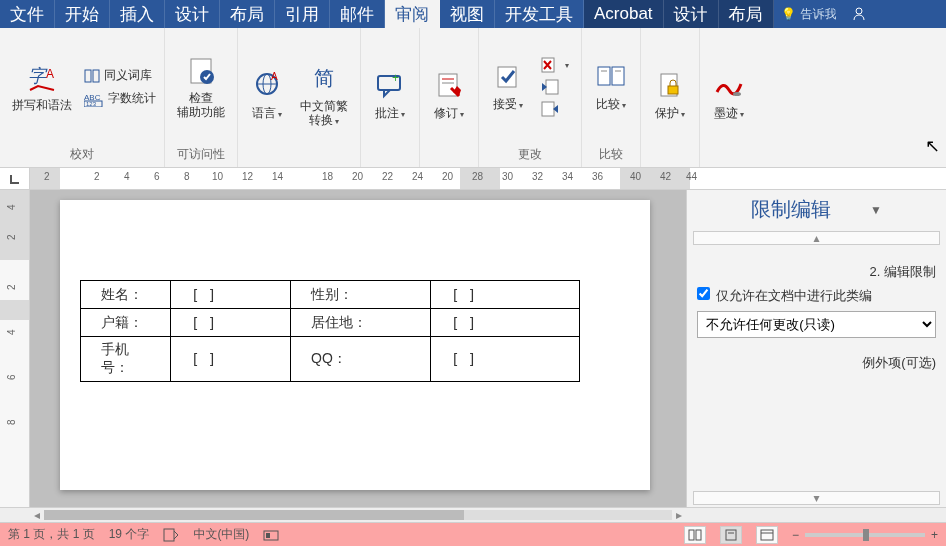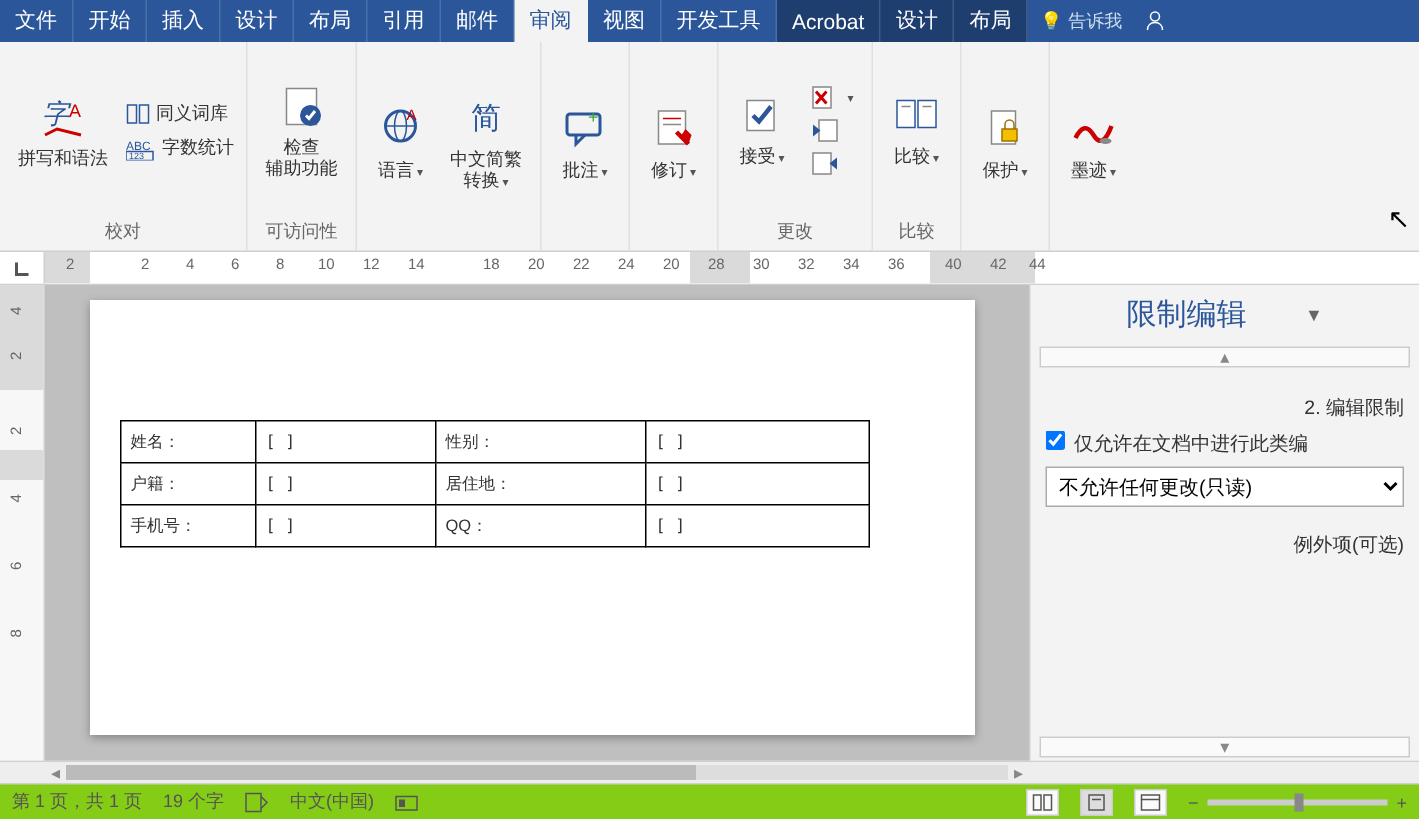--- a/index.html
+++ b/index.html
@@ -1,18 +1,18 @@
 <!DOCTYPE html>
 <html><head>
 <meta charset="utf-8">
 <style>
 *{box-sizing:border-box;margin:0;padding:0;font-family:"Microsoft YaHei","Segoe UI",sans-serif;}
 body{width:946px;height:546px;overflow:hidden;background:#e6e6e6;font-size:12px;color:#333;}
 .titlebar{height:28px;background:#2b579a;display:flex;align-items:stretch;color:#fff;}
-.tab{padding:1px 10px;display:flex;align-items:center;font-size:14px;cursor:pointer;border-right:1px solid rgba(255,255,255,0.15);}
+.tab{padding:1px 10px;display:flex;align-items:center;font-size:17px;cursor:pointer;border-right:1px solid rgba(255,255,255,0.15);}
 .tab.file{background:#2b579a;}
 .tab.active{background:#f3f3f3;color:#2b579a;}
 .tab.acrobat{background:#1e3e70;}
 .tab.ctx{background:#1e3e70;}
 .tellme{display:flex;align-items:center;gap:4px;padding:0 8px;color:#cde;}
 .share{width:28px;display:flex;align-items:center;justify-content:center;}
 .ribbon{height:140px;background:#f3f3f3;border-bottom:1px solid #d0d0d0;display:flex;}
 .group{border-right:1px solid #e0e0e0;display:flex;flex-direction:column;padding:2px 4px;}
 .group-body{flex:1;display:flex;align-items:center;}
 .group-label{text-align:center;font-size:12px;color:#666;padding:2px 0;}
@@ -27,31 +27,31 @@
 .hruler{flex:1;position:relative;background:#fff;font-size:10px;color:#666;overflow:hidden;}
 .hruler .shade{position:absolute;top:0;bottom:0;background:#dadada;}
 .hruler .num{position:absolute;top:3px;}
 .main{display:flex;height:317px;}
 .vruler{width:30px;background:#f7f7f7;border-right:1px solid #d0d0d0;position:relative;font-size:10px;color:#666;}
 .vruler .vnum{position:absolute;left:6px;transform:rotate(-90deg);transform-origin:left top;}
 .vruler .vshade{position:absolute;left:0;right:0;background:#dadada;}
 .docarea{flex:1;background:#bfbfbf;overflow:auto;position:relative;}
 .page{position:absolute;top:10px;left:30px;width:590px;height:290px;background:#fff;box-shadow:0 2px 6px rgba(0,0,0,0.3);padding:80px 20px 20px 20px;}
 .wtbl{border-collapse:collapse;width:500px;}
-.wtbl td{border:1px solid #000;padding:4px 6px;font-size:11px;height:28px;}
+.wtbl td{border:1px solid #000;padding:4px 20px;font-size:14px;height:28px;}
 .bracket{font-family:monospace;}
 .pane{width:260px;background:#f3f3f3;border-left:1px solid #d0d0d0;display:flex;flex-direction:column;}
 .pane-title{display:flex;align-items:center;justify-content:center;padding:6px 10px;font-size:20px;color:#2b579a;gap:39px;}
 .pane-scrollup{height:14px;border:1px solid #ccc;margin:2px 6px;display:flex;align-items:center;justify-content:center;background:#fafafa;color:#888;}
 .pane-body{flex:1;padding:6px 10px;font-size:13px;overflow:hidden;}
 .pane-body .link{color:#2b579a;cursor:pointer;margin:6px 0;display:block;}
 .pane-body .sect{margin:10px 0 6px 0;color:#333;text-align:right;}
 .pane-body label{display:flex;align-items:flex-start;gap:6px;margin:6px 0;}
 .pane-body select{width:100%;padding:4px;border:1px solid #aaa;background:#fff;}
-.status{height:24px;background:#84cc16;border-top:1px solid #d0d0d0;display:flex;align-items:center;padding:0 8px;font-size:12px;color:#555;gap:14px;}
+.status{height:24px;background:#fca5a5;border-top:1px solid #d0d0d0;display:flex;align-items:center;padding:0 8px;font-size:12px;color:#555;gap:14px;}
 .status .spacer{flex:1;}
 .zoombar{display:flex;align-items:center;gap:6px;}
 .zoom-track{width:120px;height:4px;background:#ccc;position:relative;}
 .zoom-thumb{position:absolute;top:-4px;left:58px;width:6px;height:12px;background:#888;}
 .viewbtn{width:22px;height:18px;border:1px solid #ccc;display:flex;align-items:center;justify-content:center;background:#fafafa;}
 .cursor{position:absolute;top:135px;left:925px;font-size:18px;color:#000;pointer-events:none;}
 svg{display:block;}
 </style>
 </head>
 <body>

